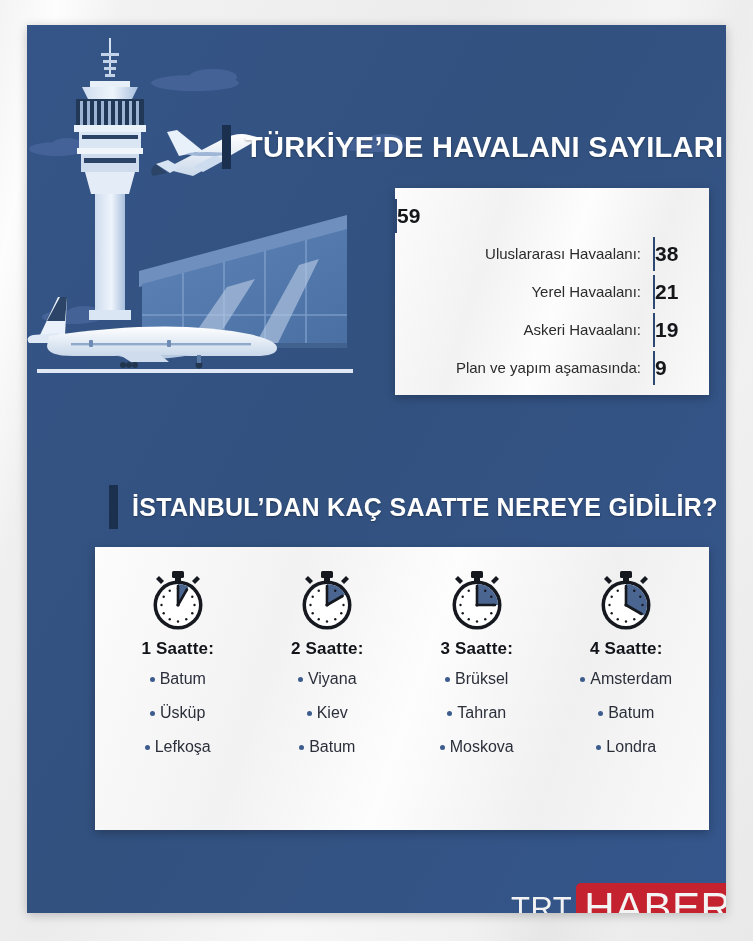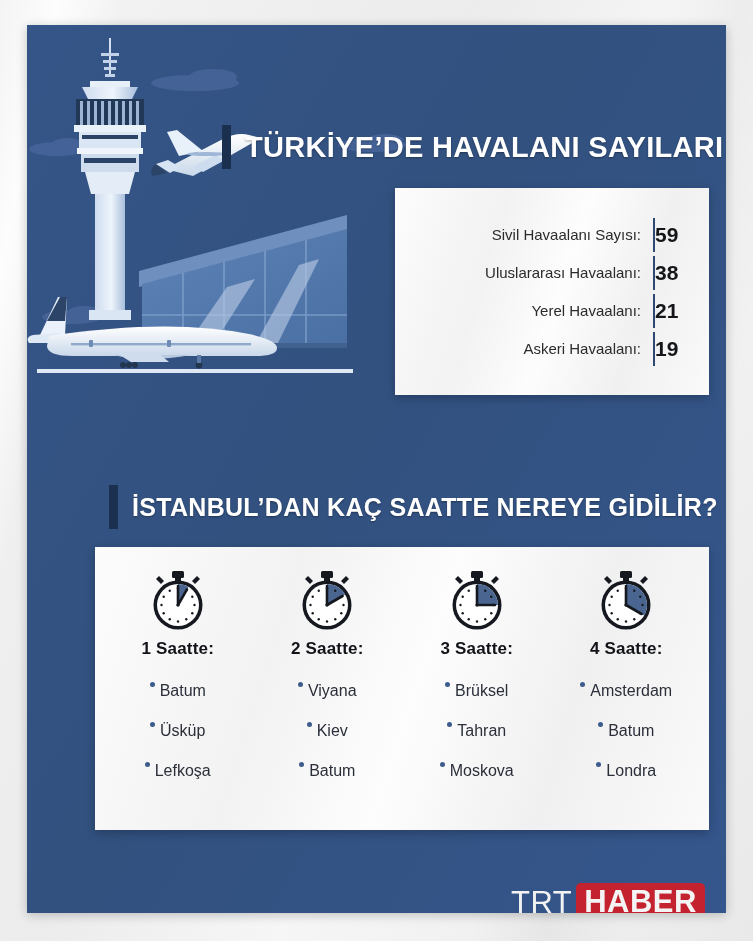--- a/index.html
+++ b/index.html
@@ -74,40 +74,40 @@
   }
 
   
   #cities-grid{
     position:absolute; inset:0; display:flex; padding:22px 8px 14px;
   }
   .city-col{ flex:1; display:flex; flex-direction:column; align-items:center; }
   .watch{ width:60px; height:62px; margin-bottom:8px; }
   .col-title{
     font-size:17px; font-weight:bold; color:#111318;
-    margin-bottom:17px; letter-spacing:.2px; white-space:nowrap;
+    margin-bottom:11px; letter-spacing:.2px; white-space:nowrap;
   }
   .city-item{
     font-size:16px; color:#2a2f3a; margin-bottom:16px; white-space:nowrap;
-    display:flex; align-items:flex-start; gap:5px;margin-top:6px;
+    display:flex; align-items:center; gap:5px;
   }
   .city-item .dot{
     width:5px; height:5px; border-radius:50%; background:#3b5c8c; flex:none;
   }
 
   
   #logo{
     position:absolute; left:484px; top:858px;
     display:flex; align-items:center; gap:4px;
   }
   #logo .trt{
     font-size:31px; font-weight:normal; color:#f2f2f2; letter-spacing:.5px;
   }
   #logo .haber{
-    font-size:31px; font-weight:bold; color:#f4f4f4; letter-spacing:.5px;
+    font-size:42px; font-weight:normal; color:#f4f4f4; letter-spacing:.5px;
     background:#c4222f; border-radius:5px; padding:1px 8px 3px;
   }
 </style>
 </head>
 <body>
 
 <div id="page">
   <div id="panel">
 
     <svg id="illustration" width="699" height="888" viewBox="0 0 699 888" style="position:absolute;left:0;top:0;">
@@ -226,38 +226,42 @@
     <div class="banner" id="banner1">
       <div class="bar"></div>
       <div class="bg">
         <span>TÜRKİYE’DE HAVALANI SAYILARI</span>
       </div>
     </div>
 
     <div class="card" id="stats-card">
       <div id="stats-table">
           <div class="stat-row">
-            <div class="stat-label">Sivil Havaalanı Sayısı:</div>
             <div class="stat-divider"></div>
             <div class="stat-value">59</div>
           </div>
           <div class="stat-row">
             <div class="stat-label">Uluslararası Havaalanı:</div>
             <div class="stat-divider"></div>
             <div class="stat-value">38</div>
           </div>
           <div class="stat-row">
             <div class="stat-label">Yerel Havaalanı:</div>
             <div class="stat-divider"></div>
             <div class="stat-value">21</div>
           </div>
           <div class="stat-row">
             <div class="stat-label">Askeri Havaalanı:</div>
             <div class="stat-divider"></div>
             <div class="stat-value">19</div>
+          </div>
+          <div class="stat-row">
+            <div class="stat-label">Plan ve yapım aşamasında:</div>
+            <div class="stat-divider"></div>
+            <div class="stat-value">9</div>
           </div>
         </div>
     </div>
 
     <div class="banner" id="banner2">
       <div class="bar"></div>
       <div class="bg">
         <span>İSTANBUL’DAN KAÇ SAATTE NEREYE GİDİLİR?</span>
       </div>
     </div>

